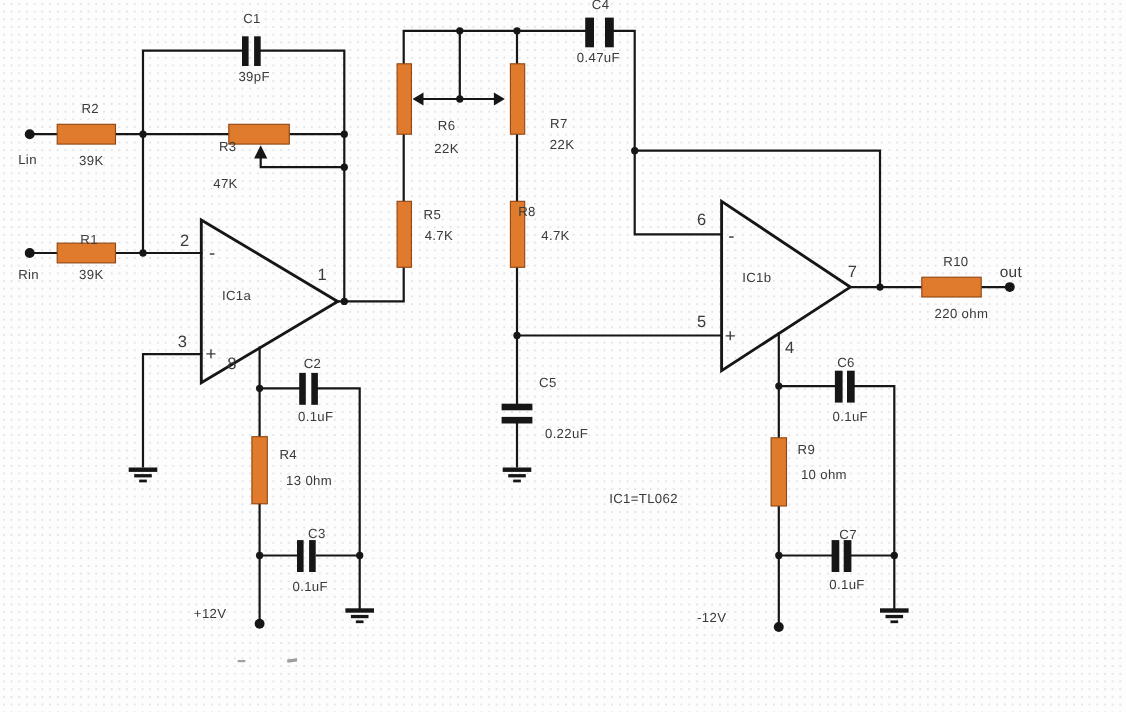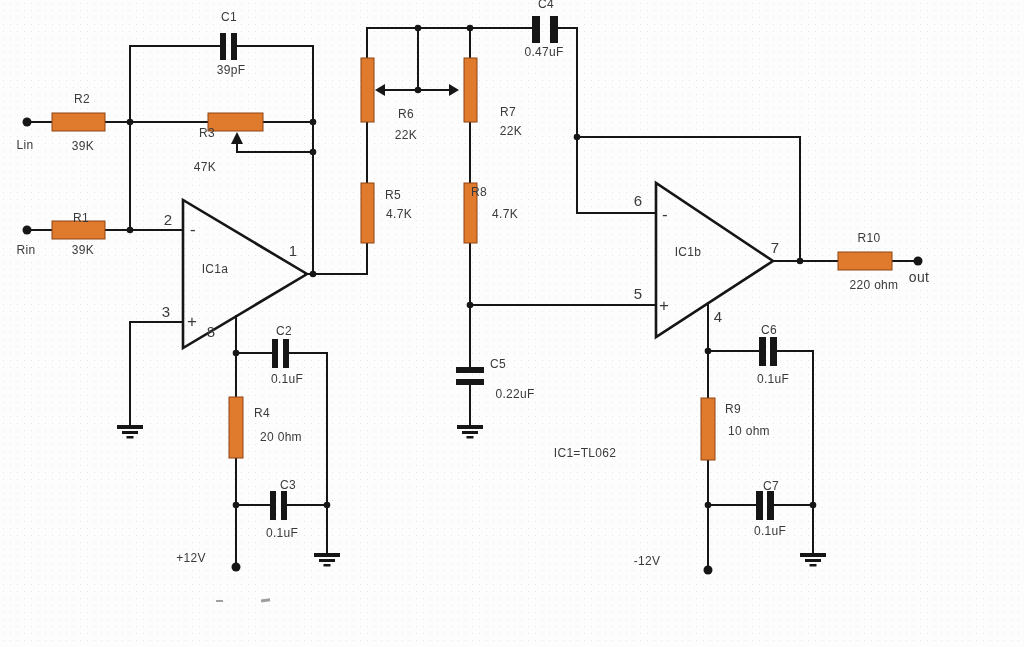--- a/index.html
+++ b/index.html
@@ -10,21 +10,21 @@
     background-size:7px 7px;
     font-family:"Liberation Sans", sans-serif;
   }
   .lbl{
     position:absolute;transform:translate(-50%,-50%);
     font-size:12px;color:#3a3a3a;white-space:nowrap;z-index:3;
     letter-spacing:0.3px;
   }
   .pin{font-size:15px;}
   .sign{font-size:17px;}
-  .small{font-size:14px;margin-top:30px;}
+  .small{font-size:14px;}
   .watermark{
     position:absolute;left:482px;top:281px;transform:translate(-50%,-50%);
     font-weight:bold;font-size:45px;letter-spacing:1px;color:#e2701d;
     white-space:nowrap;z-index:1;
   }
   svg.layer{position:absolute;left:0;top:0;z-index:2;}
 </style>
 </head>
 <body>
 
@@ -191,37 +191,37 @@
   <span class="lbl pin" style="left:168px;top:219px">2</span>
   <span class="lbl sign" style="left:193px;top:230px">-</span>
   <span class="lbl pin" style="left:166px;top:311px">3</span>
   <span class="lbl sign" style="left:192px;top:322px">+</span>
   <span class="lbl pin" style="left:293px;top:250px">1</span>
   <span class="lbl pin" style="left:211px;top:331px">8</span>
 
   <span class="lbl" style="left:284px;top:331px">C2</span>
   <span class="lbl" style="left:287px;top:379px">0.1uF</span>
   <span class="lbl" style="left:262px;top:413px">R4</span>
-  <span class="lbl" style="left:281px;top:437px">20 0hm</span>
+  <span class="lbl" style="left:281px;top:437px">13 0hm</span>
   <span class="lbl" style="left:288px;top:485px">C3</span>
   <span class="lbl" style="left:282px;top:533px">0.1uF</span>
   <span class="lbl" style="left:191px;top:558px">+12V</span>
 
   <span class="lbl" style="left:406px;top:114px">R6</span>
   <span class="lbl" style="left:406px;top:135px">22K</span>
   <span class="lbl" style="left:393px;top:195px">R5</span>
   <span class="lbl" style="left:399px;top:214px">4.7K</span>
   <span class="lbl" style="left:508px;top:112px">R7</span>
   <span class="lbl" style="left:511px;top:131px">22K</span>
   <span class="lbl" style="left:479px;top:192px">R8</span>
   <span class="lbl" style="left:505px;top:214px">4.7K</span>
 
   <span class="lbl" style="left:546px;top:4px">C4</span>
   <span class="lbl" style="left:544px;top:52px">0.47uF</span>
-  <span class="lbl" style="left:498px;top:364px">C5</span>
+  <span class="lbl" style="left:498px;top:348px">C5</span>
   <span class="lbl" style="left:515px;top:394px">0.22uF</span>
 
   <span class="lbl" style="left:585px;top:453px">IC1=TL062</span>
 
   <span class="lbl" style="left:688px;top:252px">IC1b</span>
   <span class="lbl pin" style="left:638px;top:200px">6</span>
   <span class="lbl sign" style="left:665px;top:215px">-</span>
   <span class="lbl pin" style="left:638px;top:293px">5</span>
   <span class="lbl sign" style="left:664px;top:306px">+</span>
   <span class="lbl pin" style="left:775px;top:247px">7</span>

